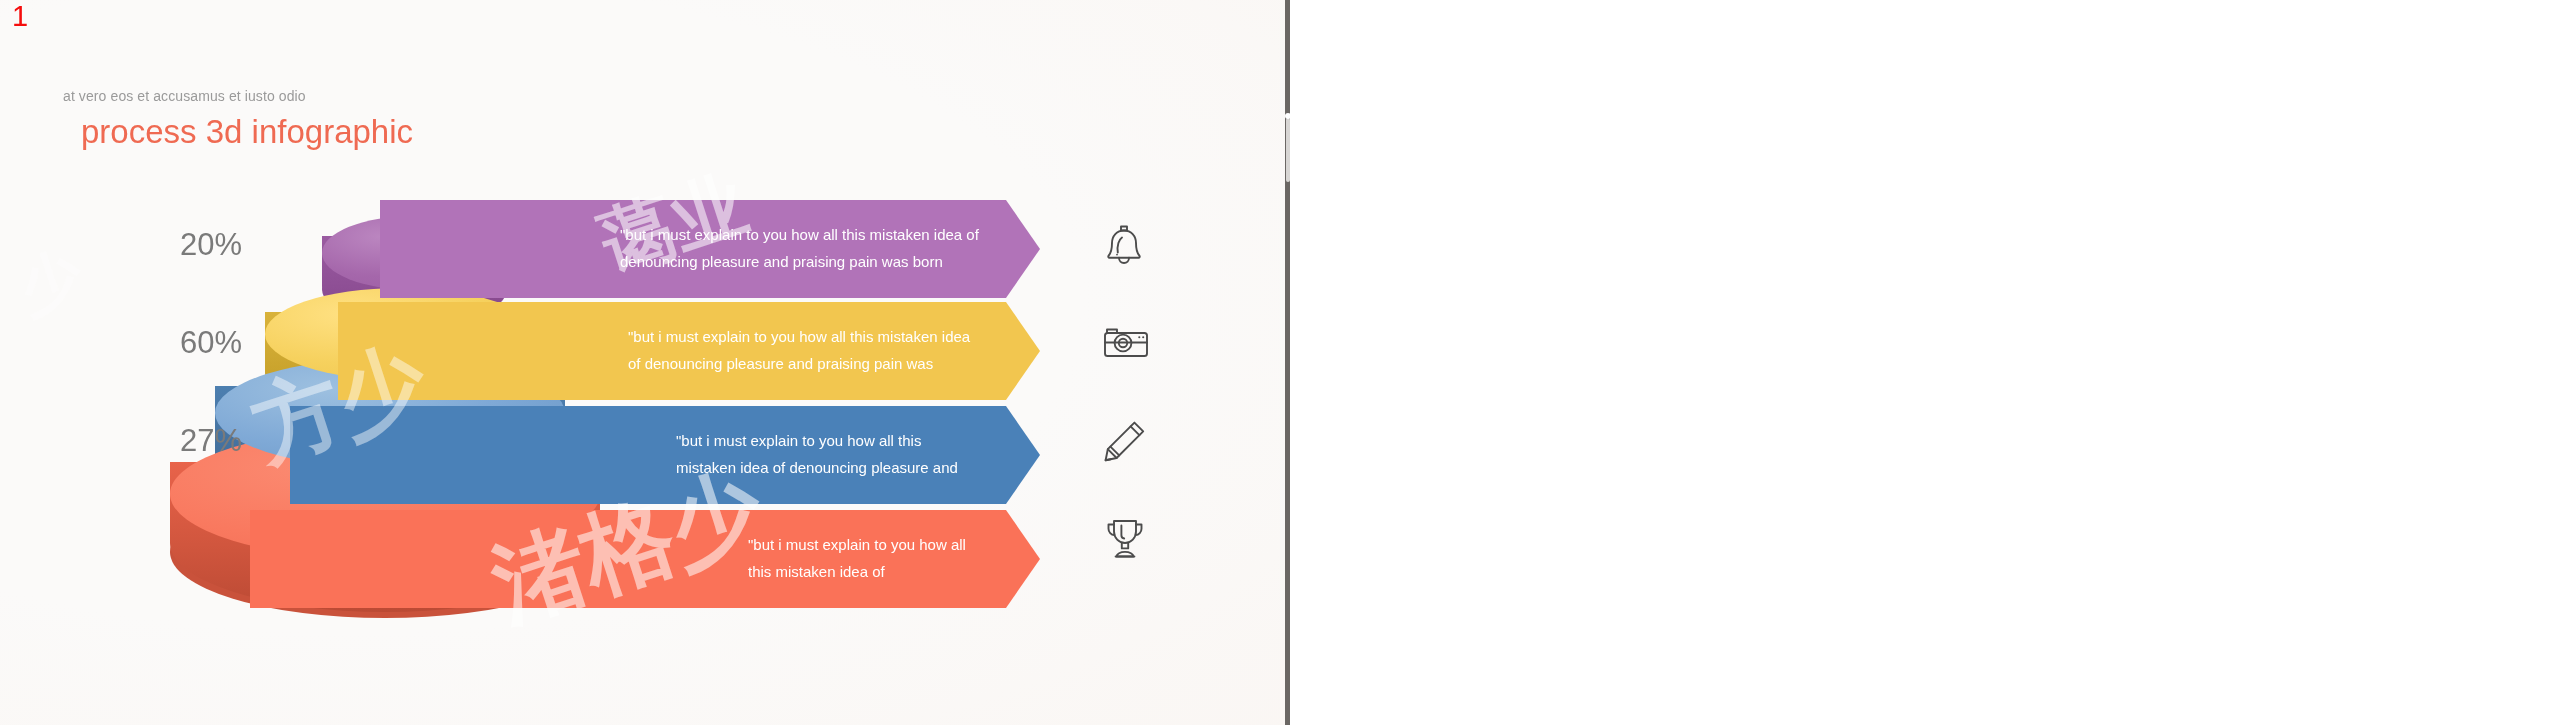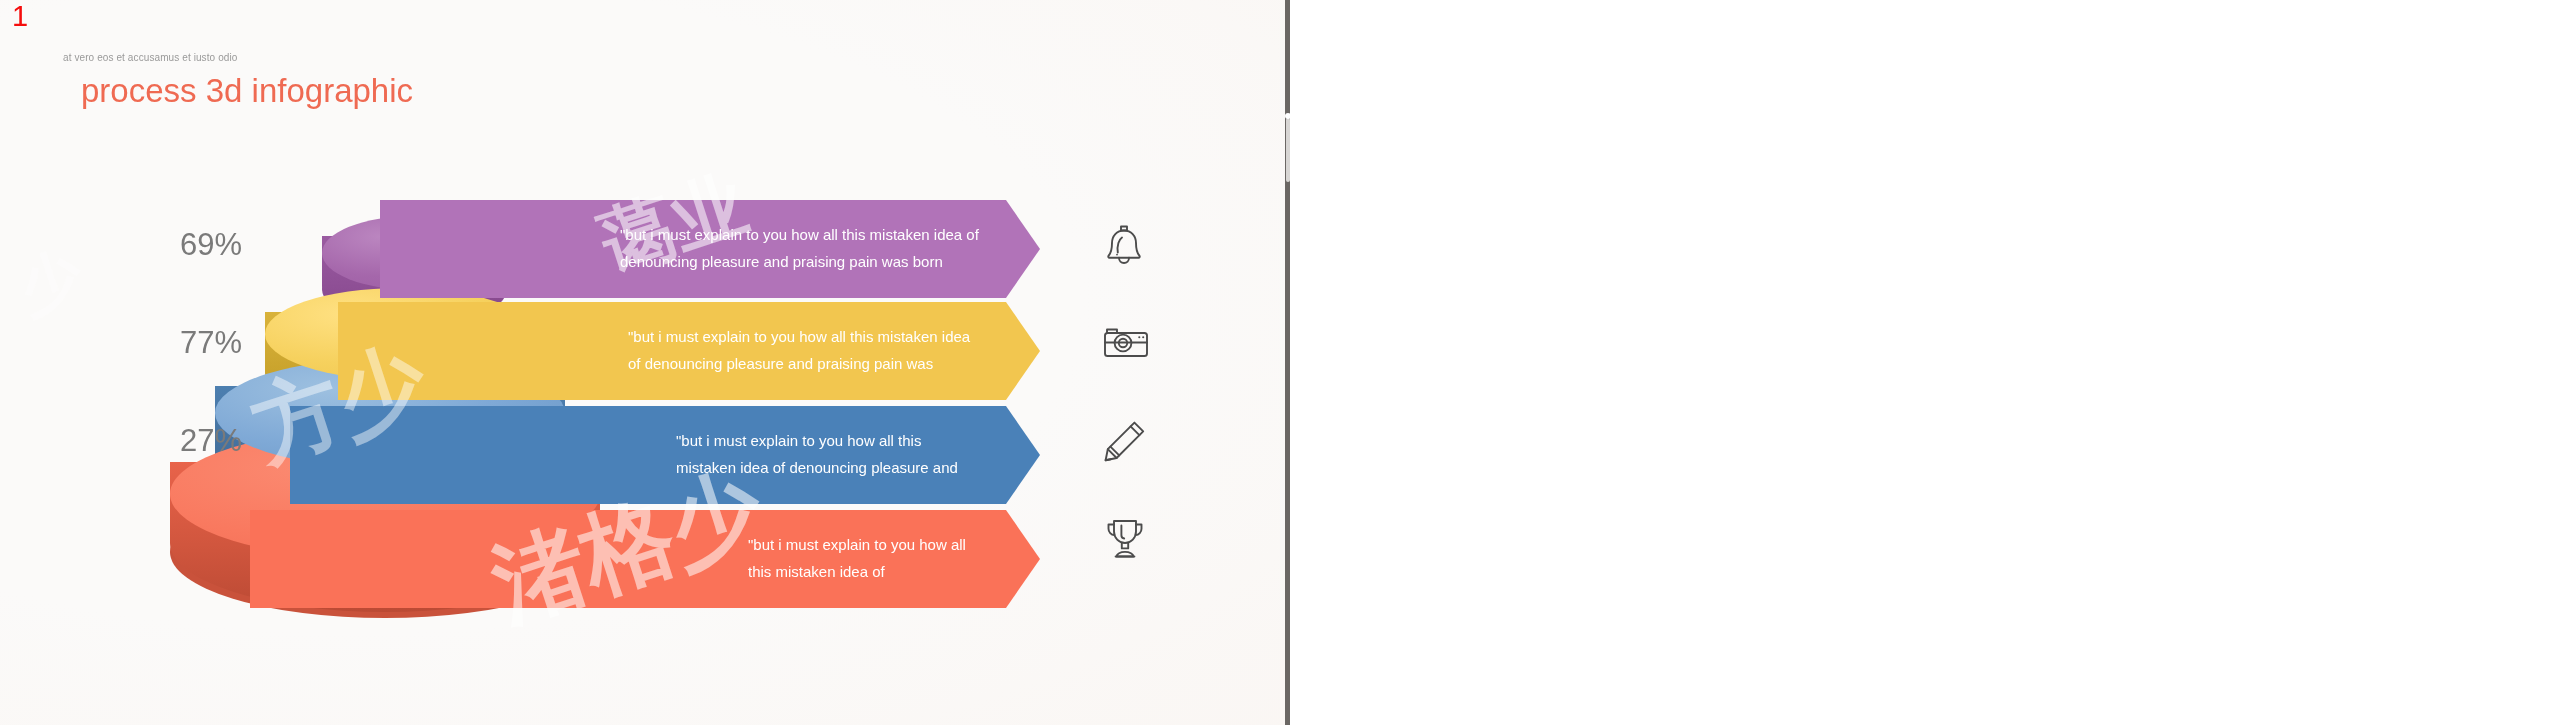--- a/index.html
+++ b/index.html
@@ -46,25 +46,26 @@
     z-index: 40;
   }
 
   
   #heading {
     position: absolute;
     left: 63px; top: 52px;
     z-index: 30;
   }
   #kicker {
-    font-size: 10px;
+    font-size: 14px;
     letter-spacing: .1px;
     color: #9a9a9a;
     font-family: "Liberation Sans", sans-serif;
     white-space: nowrap;
+    margin-top: 36px;
   }
   #title {
     margin-top: 11px;
     font-size: 33px;
     line-height: 1;
     color: #ef6a52;
     font-family: "Liberation Sans", sans-serif;
     white-space: nowrap;
     margin-left: 18px;
   }
@@ -210,22 +211,22 @@
       <div id="kicker">at vero eos et accusamus et iusto odio</div>
       <div id="title">process 3d infographic</div>
     </div>
 
     <div class="wm" id="wm-a">蔼业</div>
     <div class="wm dim" id="wm-b">方少</div>
     <div class="wm" id="wm-c">渚格少</div>
     <div class="wm dim" id="wm-d">少</div>
 
     <div id="percent-col">
-      <div class="percent">69%</div>
-      <div class="percent">77%</div>
+      <div class="percent">20%</div>
+      <div class="percent">60%</div>
       <div class="percent">27%</div>
     </div>
 
     <div id="stack">
 
       <div class="tier" style="left:-100px; top:242px; width:430px; height:190px;">
         <div class="base" style="left:0; top:58px; width:430px; height:132px; background:#c9523b;"></div>
         <div class="body" style="left:0; top:34px; width:430px; height:150px;
                     background:linear-gradient(180deg,#e8634a 0%,#d1563e 55%,#bb4a34 100%);"></div>
         <div class="top" style="left:0; top:0; width:430px; height:132px;

